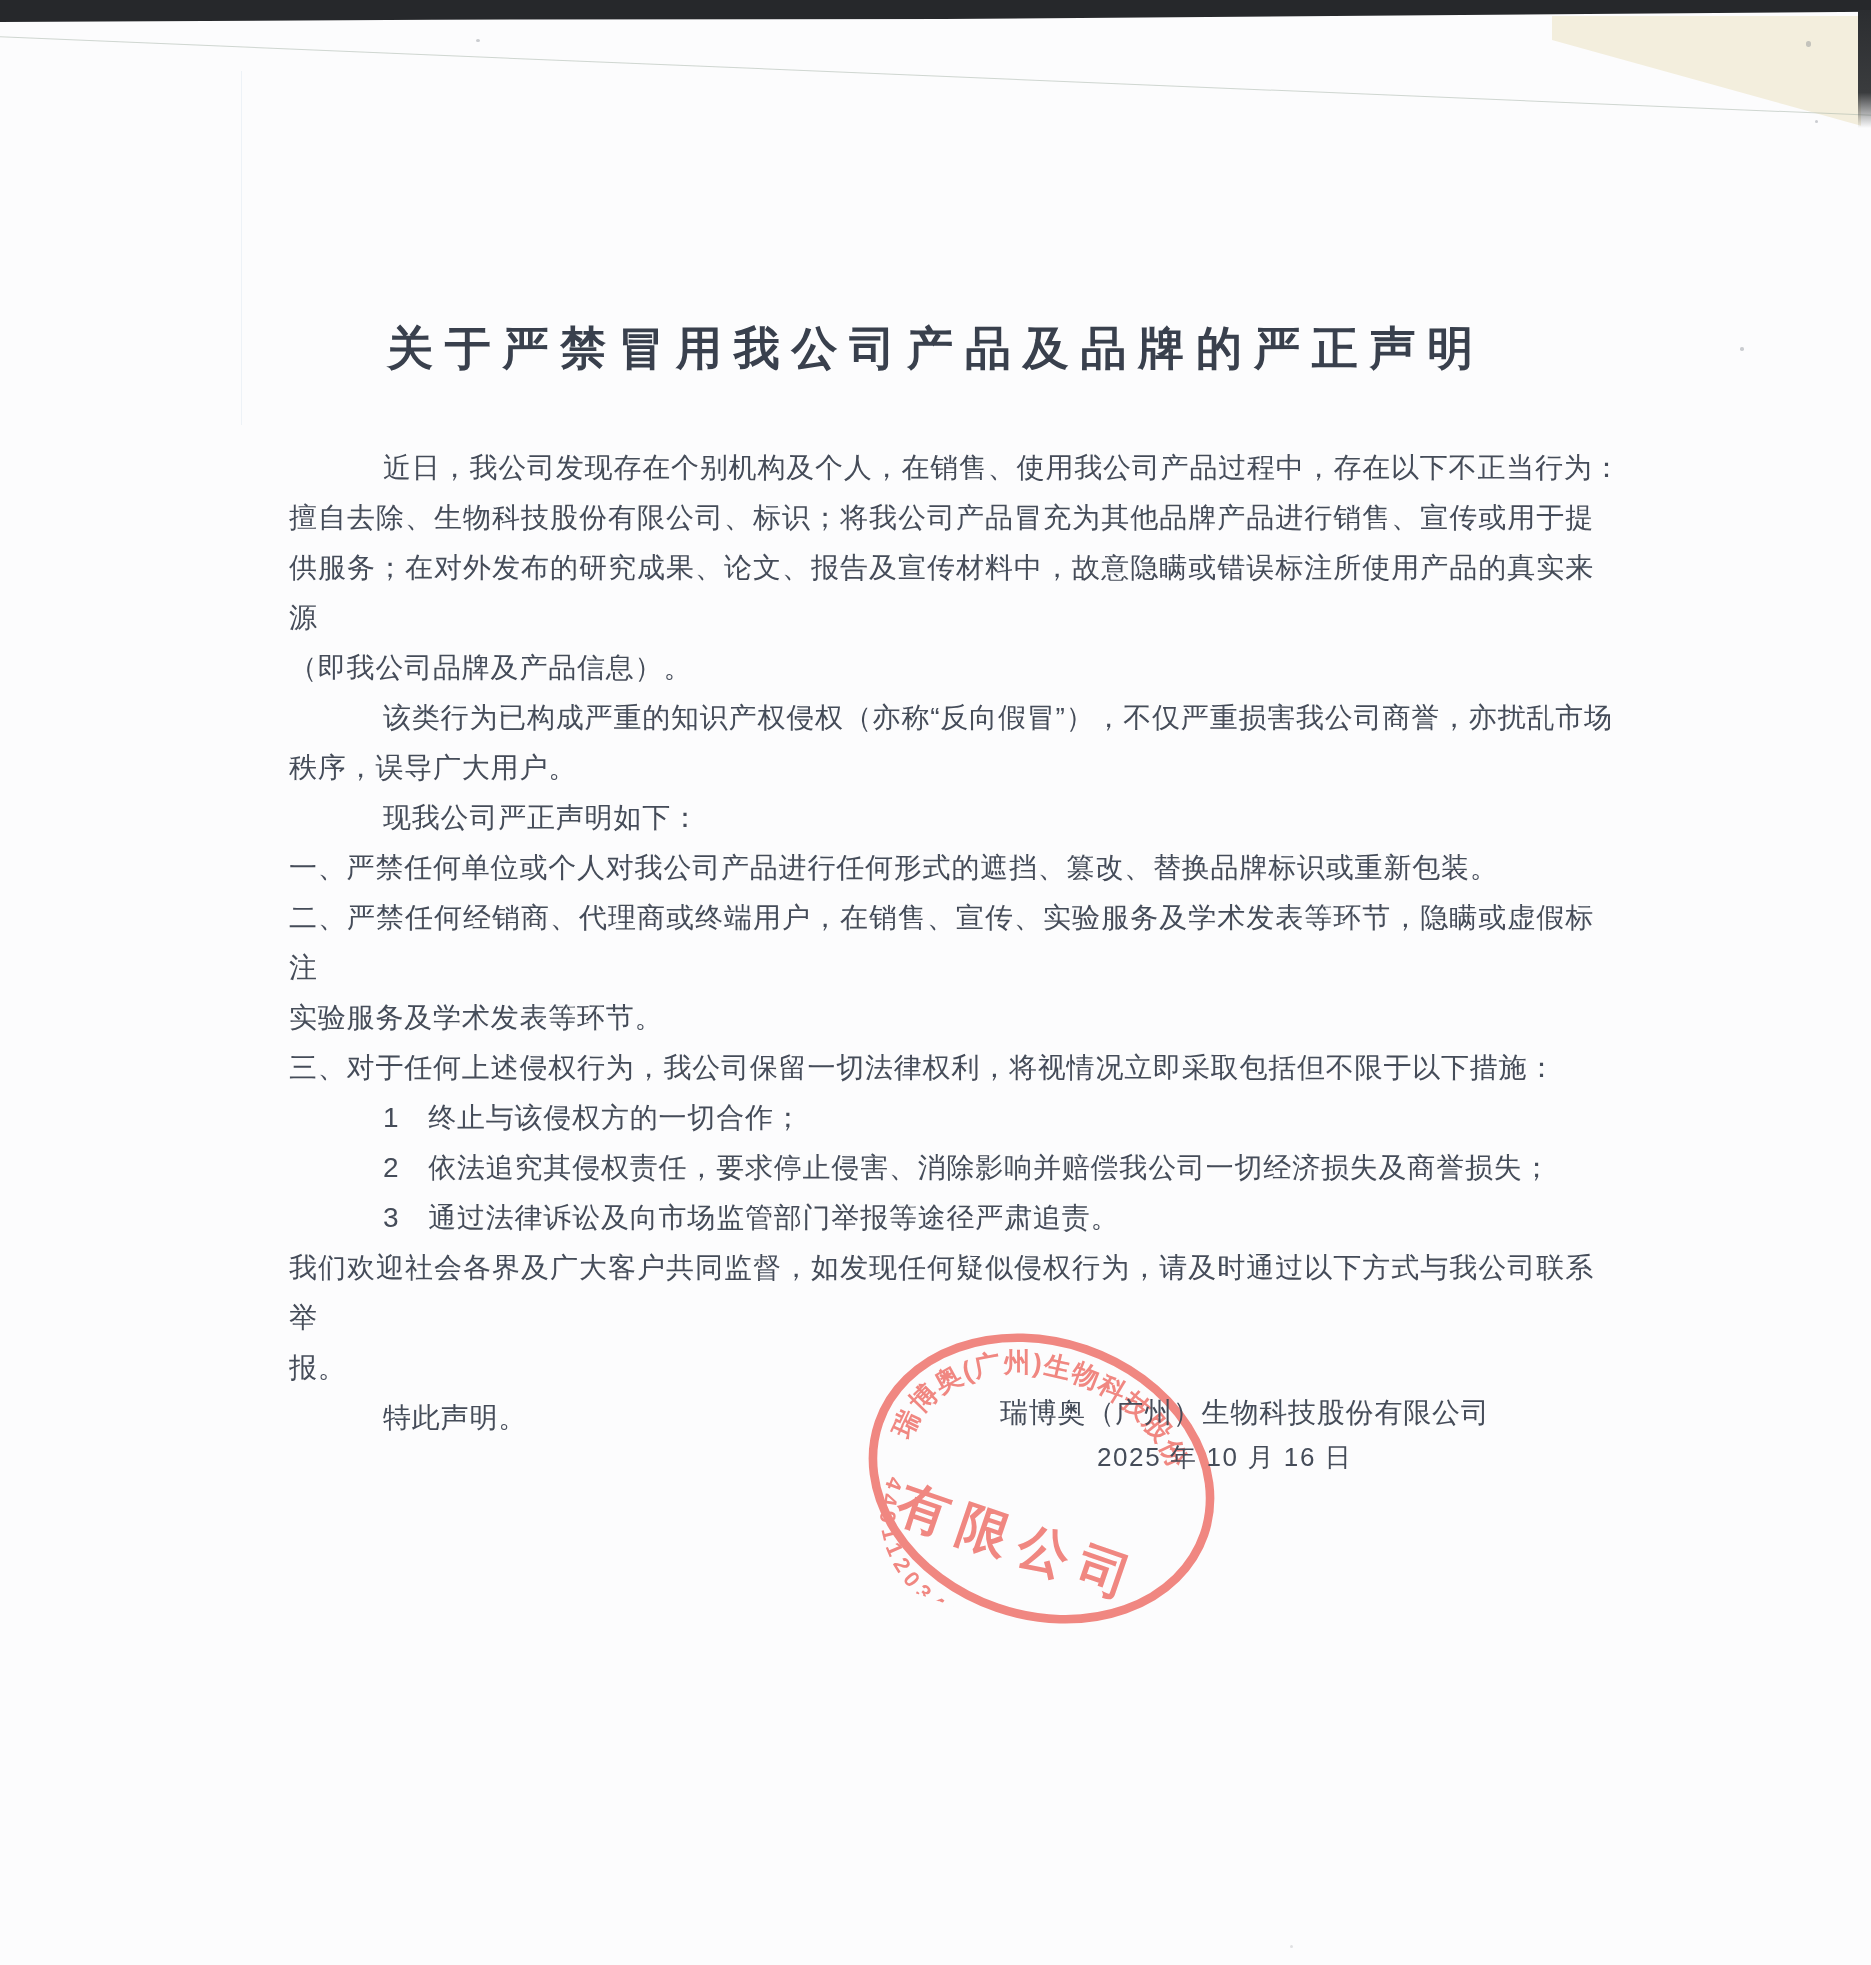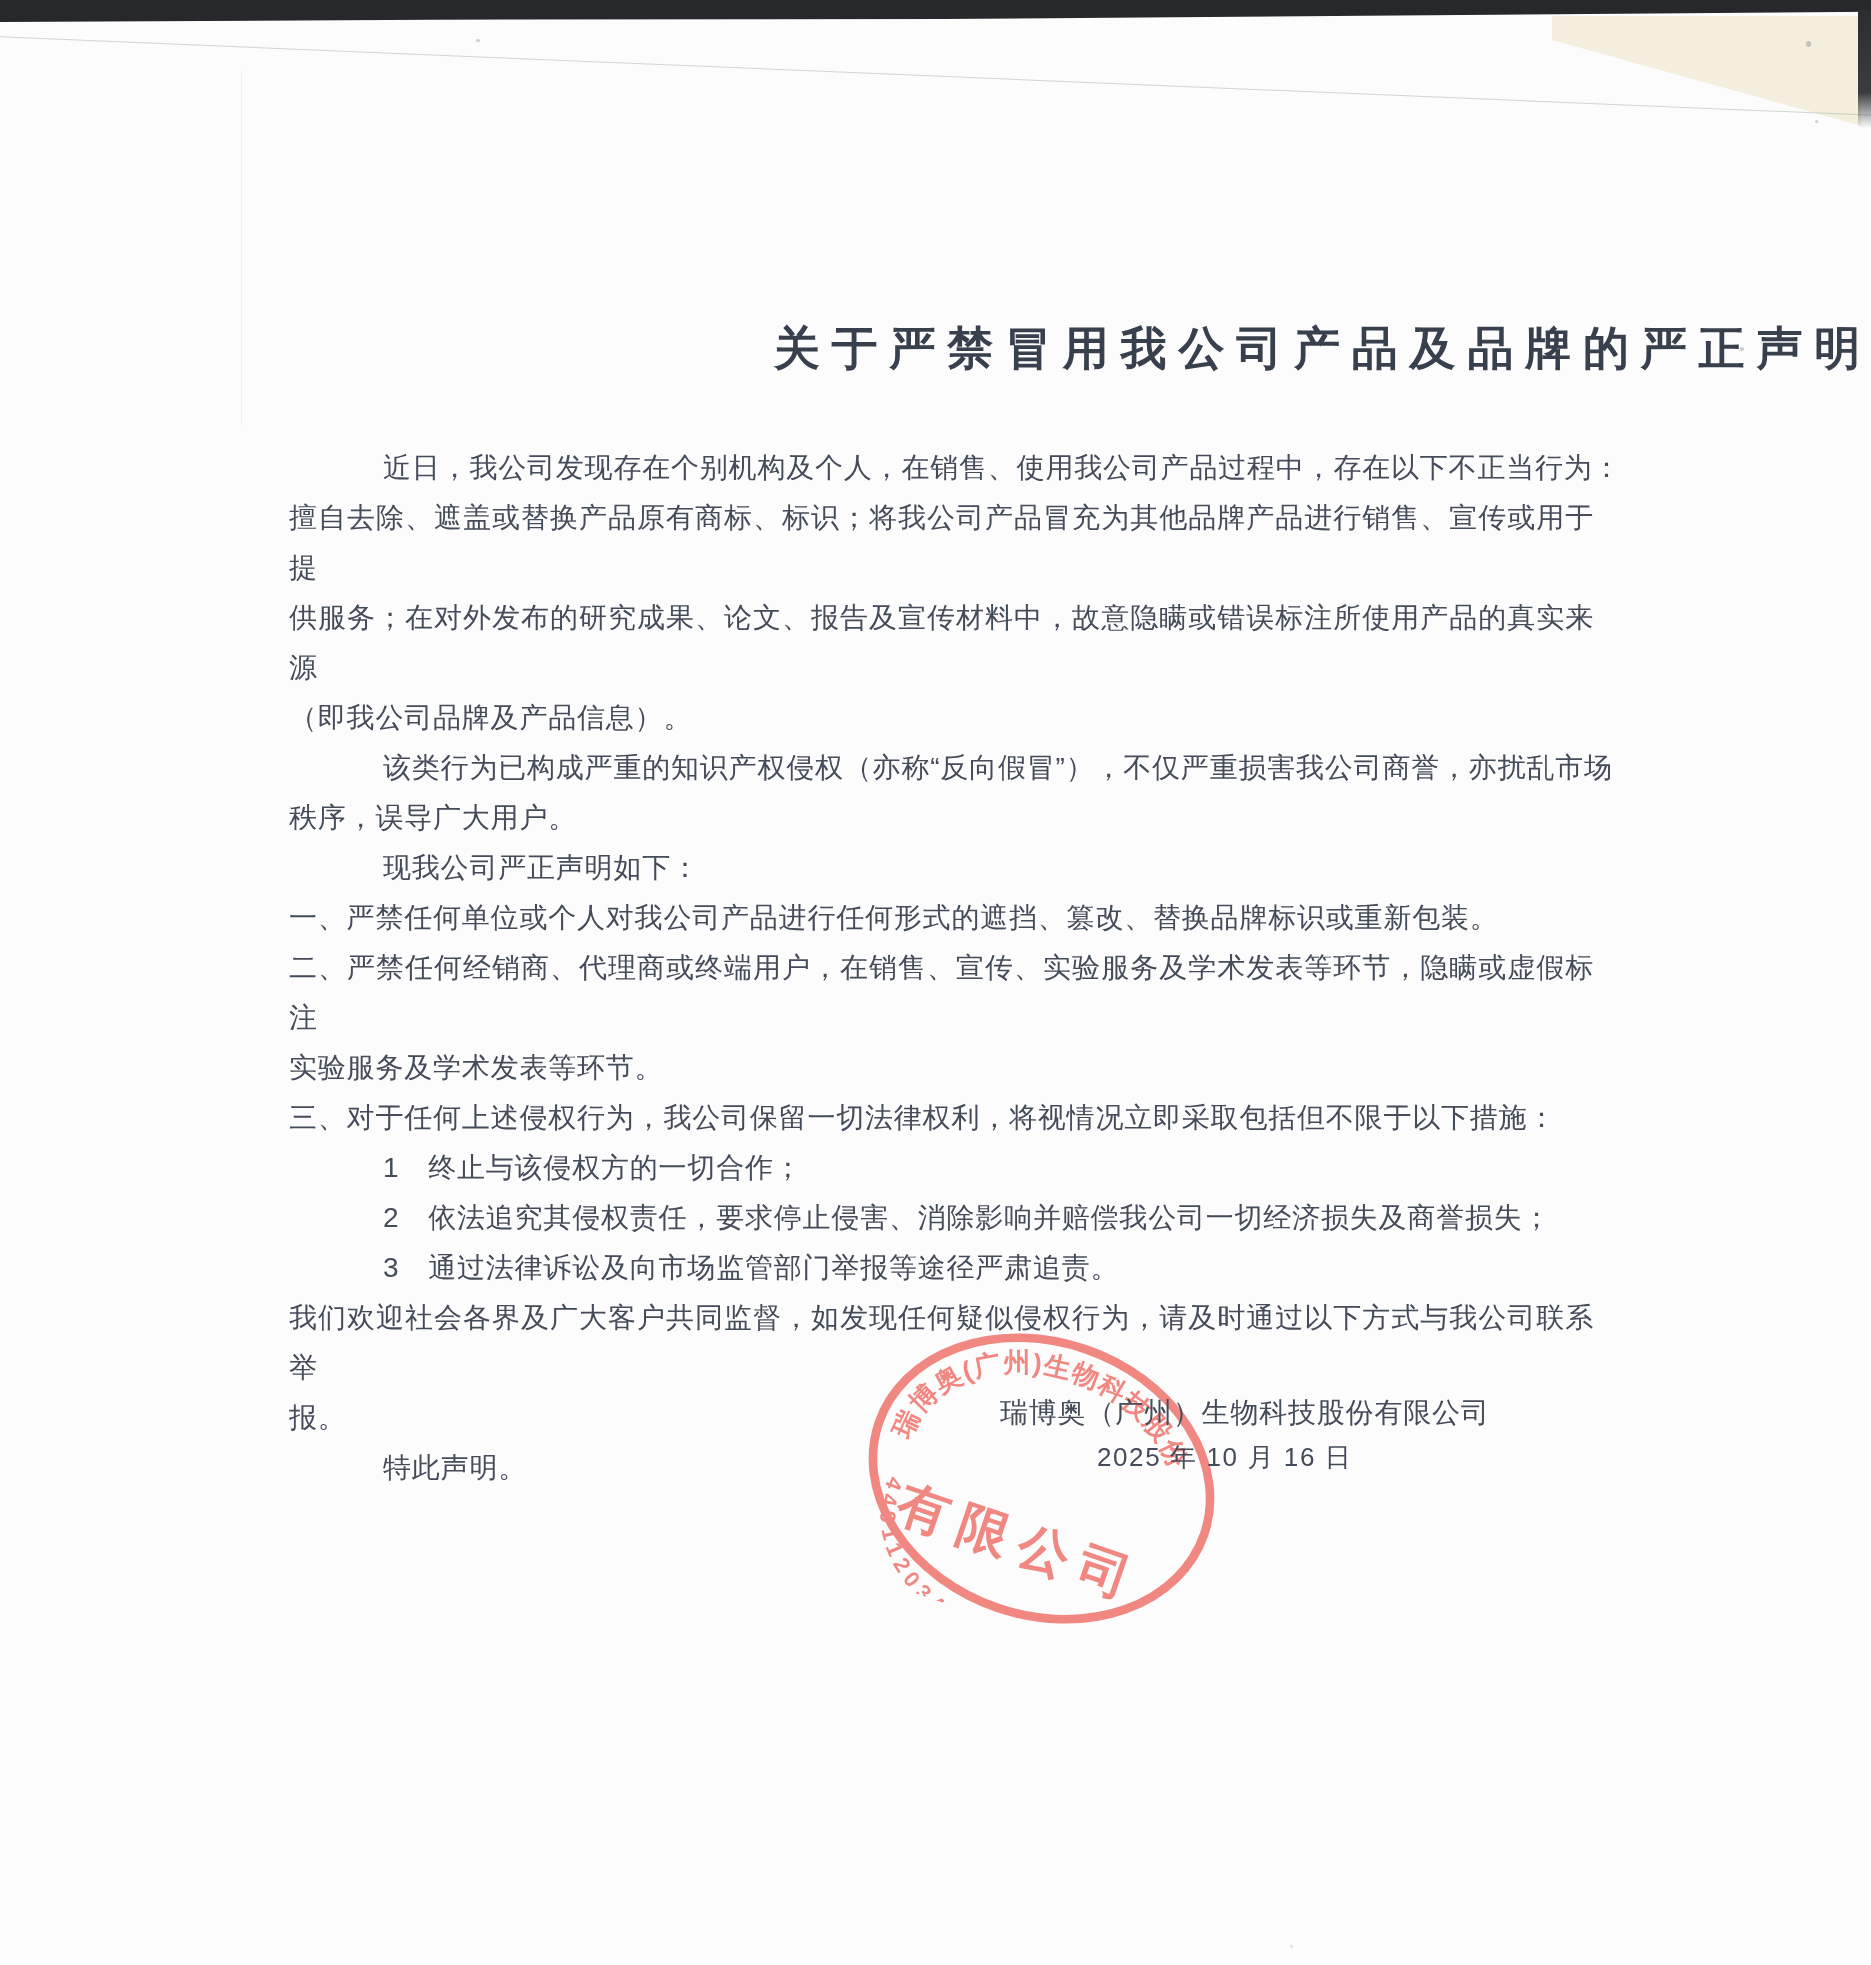--- a/index.html
+++ b/index.html
@@ -34,21 +34,21 @@
   }
   .streak{
     position:absolute;left:241px;top:71px;width:1.2px;height:354px;
     background:rgba(160,190,220,0.16);
   }
   .speck{position:absolute;border-radius:50%;background:#7a7f86;opacity:0.38;}
 
   
   .title{
     position:absolute;left:0;top:321px;width:1872px;
-    text-align:right;
+    text-align:center;
     font-size:46px;line-height:55px;font-weight:600;
     color:#39404d;letter-spacing:11.8px;
   }
   .body-block{
     position:absolute;left:277px;top:443px;width:1317px;
     font-size:28px;line-height:50px;color:#454c59;letter-spacing:0.8px;
   }
   .bline{white-space:nowrap;margin-left:12px;}
   .bline.indent{padding-left:94px;}
   .bline.full{white-space:normal;text-align:justify;text-align-last:justify;}
@@ -84,21 +84,21 @@
   <div class="speck" style="left:476px;top:39px;width:3.9px;height:3.1px;"></div>
   <div class="speck" style="left:1806px;top:41px;width:4.7px;height:5.5px;"></div>
   <div class="speck" style="left:1815px;top:120px;width:3.1px;height:3.1px;"></div>
   <div class="speck" style="left:1740px;top:347px;width:3.5px;height:3.5px;"></div>
   <div class="speck" style="left:1290px;top:1945px;width:3.1px;height:3.1px;opacity:0.22;"></div>
 
   <div class="title">关于严禁冒用我公司产品及品牌的严正声明</div>
 
   <div class="body-block">
     <div class="bline indent">近日，我公司发现存在个别机构及个人，在销售、使用我公司产品过程中，存在以下不正当行为：</div>
-    <div class="bline full">擅自去除、遮盖或替换产品原有商标、标识；将我公司产品冒充为其他品牌产品进行销售、宣传或用于提</div>
+    <div class="bline full">擅自去除、生物科技股份有限公司、标识；将我公司产品冒充为其他品牌产品进行销售、宣传或用于提</div>
     <div class="bline full">供服务；在对外发布的研究成果、论文、报告及宣传材料中，故意隐瞒或错误标注所使用产品的真实来源</div>
     <div class="bline">（即我公司品牌及产品信息）。</div>
     <div class="bline indent">该类行为已构成严重的知识产权侵权（亦称“反向假冒”），不仅严重损害我公司商誉，亦扰乱市场</div>
     <div class="bline">秩序，误导广大用户。</div>
     <div class="bline indent">现我公司严正声明如下：</div>
     <div class="bline">一、严禁任何单位或个人对我公司产品进行任何形式的遮挡、篡改、替换品牌标识或重新包装。</div>
     <div class="bline full">二、严禁任何经销商、代理商或终端用户，在销售、宣传、实验服务及学术发表等环节，隐瞒或虚假标注</div>
     <div class="bline">实验服务及学术发表等环节。</div>
     <div class="bline">三、对于任何上述侵权行为，我公司保留一切法律权利，将视情况立即采取包括但不限于以下措施：</div>
     <div class="bline indent">1　终止与该侵权方的一切合作；</div>

